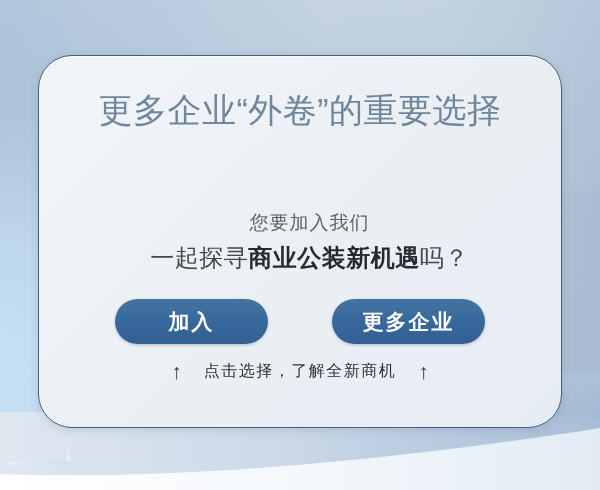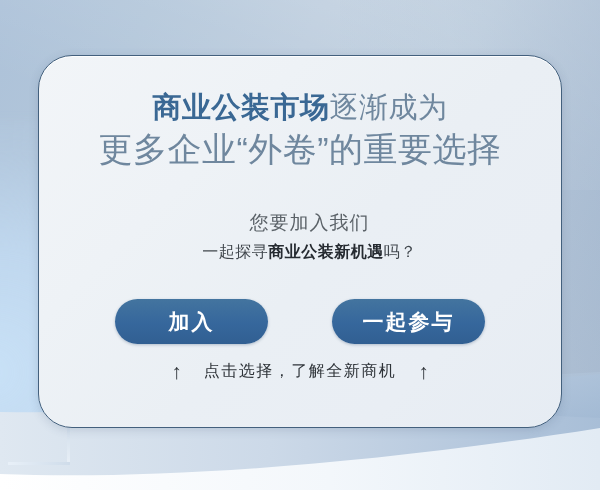--- a/index.html
+++ b/index.html
@@ -167,21 +167,21 @@
   }
   .sub-line1 {
     display: block;
     font-size: 19px;
     color: #5b6268;
     letter-spacing: 1px;
     line-height: 1.6;
   }
   .sub-line2 {
     display: block;
-    font-size: 16px;
+    font-size: 24px;
     color: #3b4046;
     letter-spacing: 0.5px;
     line-height: 1.7;
   }
   .sub-line2 .em {
     font-weight: bold;
     color: #262b31;
   }
   .sub-line2 .pl { font-weight: normal; color: #41474d; }
 
@@ -274,34 +274,31 @@
   </div>
 
   <div class="bracket">
     <div class="v"></div>
     <div class="h"></div>
   </div>
 
   <div class="card">
 
     <div class="headline">
-      <span class="line">
-        <span class="hl-strong">商业公装市场</span><span class="hl-light">逐渐成为</span>
-      </span>
       <span class="line line2">更多企业“外卷”的重要选择</span>
     </div>
 
     <div class="subtitle">
       <span class="sub-line1">您要加入我们</span>
       <span class="sub-line2"><span class="pl">一起探寻</span><span class="em">商业公装新机遇</span><span class="pl">吗？</span></span>
     </div>
 
     <div class="btn-row">
       <button class="btn">加入</button>
-      <button class="btn">一起参与</button>
+      <button class="btn">更多企业</button>
     </div>
 
     <div class="caption">
       <span class="arrow">↑</span>
       <span class="cap-text">点击选择，了解全新商机</span>
       <span class="arrow">↑</span>
     </div>
 
   </div>
 </div>

